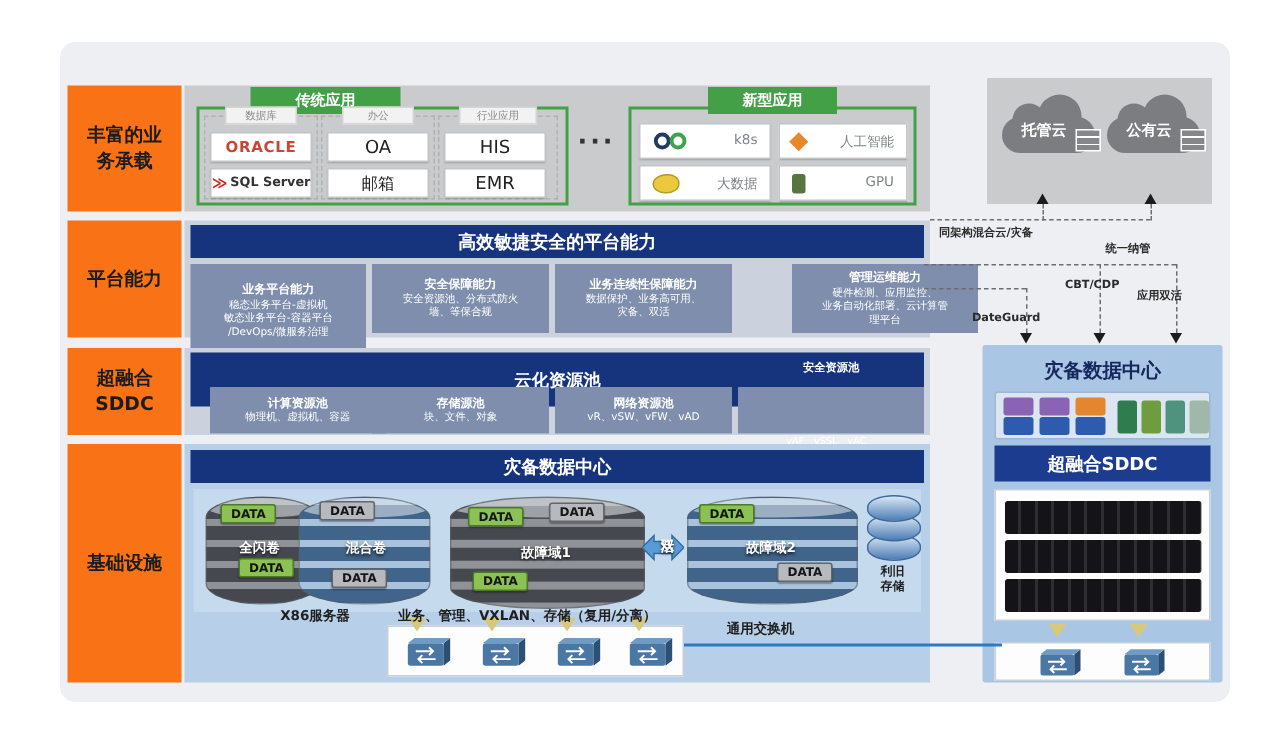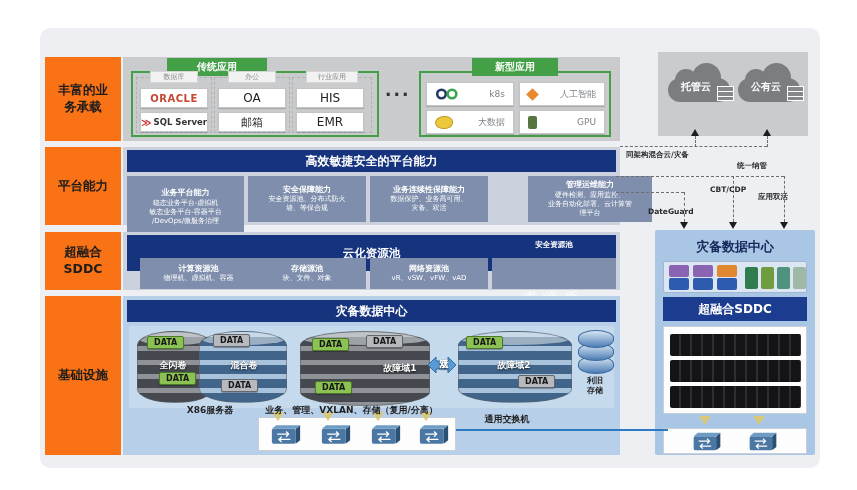--- a/index.html
+++ b/index.html
@@ -198,21 +198,21 @@
   <div class="cyl gray" style="left:137px;top:331px;width:74px;height:70px;"></div>
   <div class="cyl blue" style="left:199px;top:331px;width:86px;height:70px;"></div>
   <span class="cyllab" style="left:143px;top:359px;width:60px;">全闪卷</span>
   <span class="cyllab" style="left:212px;top:359px;width:64px;">混合卷</span>
   <span class="chip green" style="left:147px;top:336px;">DATA</span>
   <span class="chip gray" style="left:213px;top:334px;">DATA</span>
   <span class="chip green" style="left:159px;top:372px;">DATA</span>
   <span class="chip gray" style="left:221px;top:379px;">DATA</span>
 
   <div class="cyl gray" style="left:300px;top:331px;width:128px;height:73px;"></div>
-  <span class="cyllab" style="left:316px;top:362px;width:128px;padding-left:20px;">故障域1</span>
+  <span class="cyllab" style="left:300px;top:362px;width:128px;">故障域1</span>
   <span class="chip green" style="left:312px;top:338px;">DATA</span>
   <span class="chip gray" style="left:366px;top:335px;">DATA</span>
   <span class="chip green" style="left:315px;top:381px;">DATA</span>
 
   <div class="abs dualarrow" style="left:428px;top:350px;width:28px;height:30px;">
     <svg width="28" height="30" viewBox="0 0 28 30">
       <polygon points="0,15 8,7 8,11 20,11 20,7 28,15 20,23 20,19 8,19 8,23" fill="#5b9bd5" stroke="#2e6da4" stroke-width="1"></polygon>
     </svg>
     <span style="position:absolute;left:9px;top:2px;writing-mode:vertical-rl;color:#fff;font-weight:bold;font-size:9px;text-shadow:0 1px 2px rgba(0,0,0,.8);">双活</span>
   </div>

